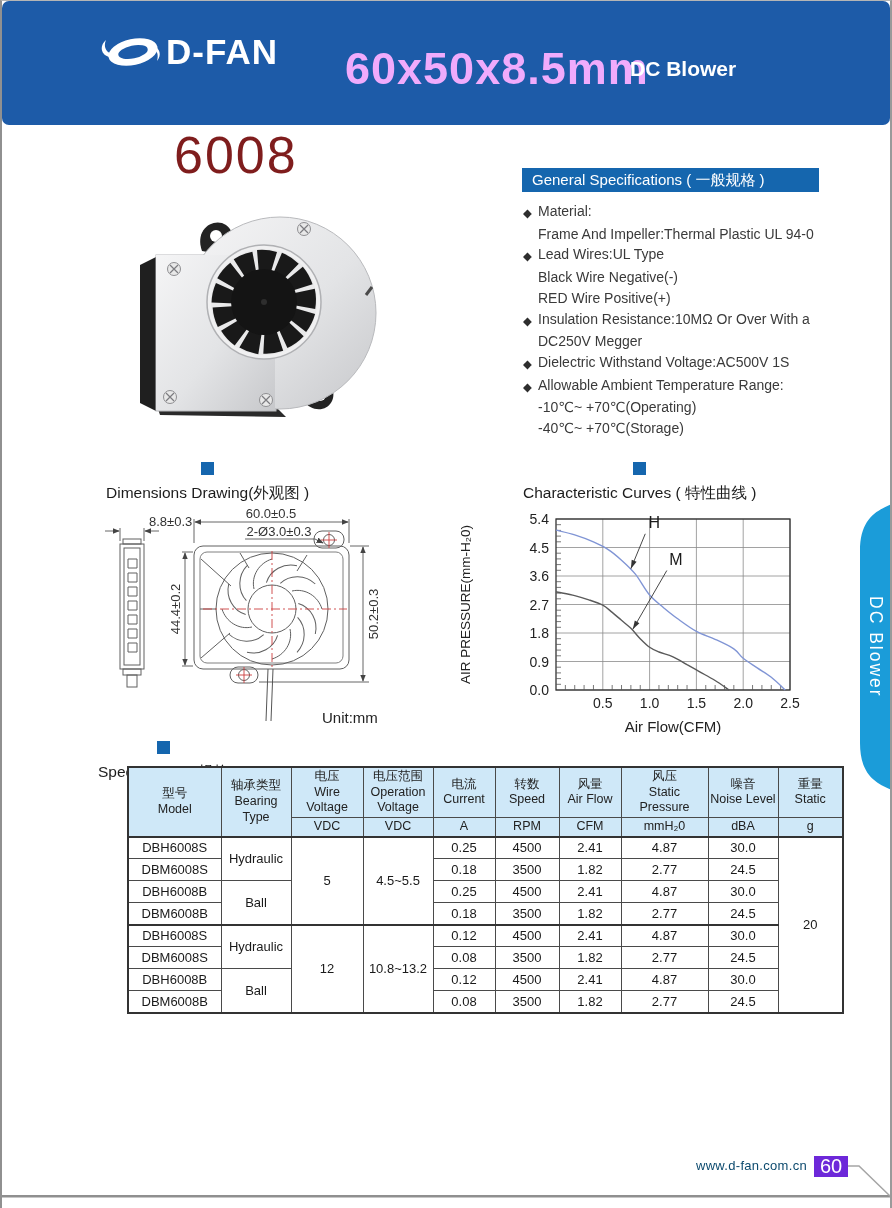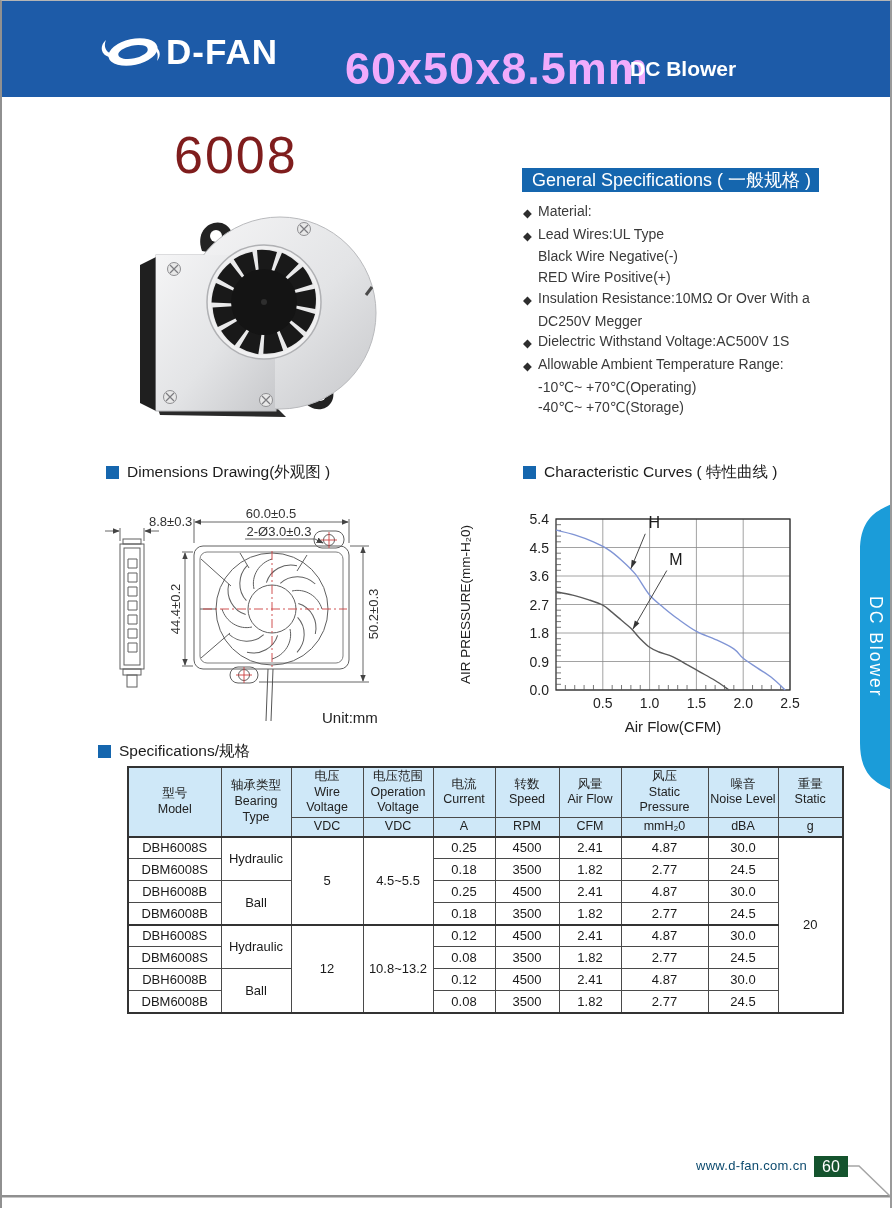--- a/index.html
+++ b/index.html
@@ -4,38 +4,38 @@
 <style>
   * { margin:0; padding:0; box-sizing:border-box; }
   html,body { background:#f2f2f2; }
   body { font-family:"Liberation Sans","DejaVu Sans",sans-serif; }
   .page {
     position:relative; width:892px; height:1208px; margin:0 auto;
     background:#fff; overflow:hidden;
     border-left:2px solid #909090; border-right:2px solid #9a9a9a; border-top:1px solid #b5b5b5;
   }
   
-  .header-bar { position:absolute; left:0; top:0; width:100%; height:96px; background:var(--header-blue); }
+  .header-bar { position:absolute; left:0; top:0; width:100%; height:124px; background:var(--header-blue);border-radius:7px; }
   .logo { position:absolute; left:98px; top:31px; display:flex; align-items:center; gap:4px; }
   .logo-text { color:#fff; font-size:35px; font-weight:bold; letter-spacing:1px; }
   .size-title { position:absolute; left:343px; top:42px; color:#f0abfc; font-size:45px; font-weight:bold; letter-spacing:1px; }
   .product-type { position:absolute; left:628px; top:56px; color:#fff; font-size:21px; font-weight:bold; }
   
   .model-number { position:absolute; left:172px; top:124px; font-size:52px; color:#7f1d1d; letter-spacing:2px; }
   .fan-photo { position:absolute; left:126px; top:202px; width:254px; height:228px; }
   
   .gs-bar { position:absolute; left:520px; top:167px; width:297px; height:24px;
-    background:var(--section-blue); color:#fff; font-size:18px; line-height:24px; padding-left:10px; }
+    background:var(--section-blue); color:#fff; font-size:15px; line-height:24px; padding-left:10px; }
   .gs-list { position:absolute; left:521px; top:200px; width:362px; }
   .spec-line { display:flex; font-size:14px; line-height:20.7px; color:#3a3a3a; }
   .spec-line .dia { width:15px; font-size:11.5px; color:#2e2e2e; padding-top:2px; }
   .spec-line.cont { padding-left:15px; }
   
   .sec-title { position:absolute; display:flex; align-items:center; gap:8px;
-    font-size:15.5px; color:#1c1c1c; }
+    font-size:15.5px; color:#1c1c1c;flex-direction:column; }
   .sec-title .sq { width:13px; height:13px; background:var(--section-blue); flex:0 0 auto; }
   .sec-dim { left:104px; top:461px; }
   .sec-cur { left:521px; top:461px; }
   .sec-spec { left:96px; top:740px;justify-content:flex-end; }
   
   .dims-svg { position:absolute; left:95px; top:488px; width:350px; height:260px; }
   .chart-svg { position:absolute; left:450px; top:493px; width:370px; height:252px; }
   
   .side-tab { position:absolute; left:846px; top:502px; width:46px; height:288px; }
   .tab-shape { fill:var(--tab-blue); }
@@ -50,21 +50,21 @@
   .spec-table thead tr:first-child th { height:50px; }
   .spec-table thead tr:nth-child(2) th { height:18px; }
   .spec-table thead { border-bottom:2px solid #333; }
   .spec-table td { border:1px solid #4a4a4a; height:22px; font-size:13px; color:#1a1a1a;
     text-align:center; padding:0; }
   .spec-table tr.grp td { border-top:2px solid #333; }
   
   .footer-site { position:absolute; left:620px; top:1157px; width:185px; text-align:right;
     font-size:13px; color:#0c4a6e; letter-spacing:0.3px; }
   .page-badge { position:absolute; left:812px; top:1155px; width:34px; height:21px;
-    background:#14532d; color:#fff; font-size:16px; display:flex; align-items:center; justify-content:center; }
+    background:#6d28d9; color:#fff; font-size:20px; display:flex; align-items:center; justify-content:center; }
   .footer-deco { position:absolute; left:0; top:1146px; width:892px; height:62px; }
 </style>
 </head>
 <body>
 
 <div class="page">
 
   <div class="header-bar">
     <div class="logo">
       <svg width="62" height="38" viewBox="0 0 62 38">
@@ -132,20 +132,23 @@
         <path d="M134,193 L142,201 M142,193 L134,201"></path>
     </g>
     <path d="M244,84 L238,92" stroke="#4a4a4a" stroke-width="3"></path>
   </svg>
 
   <div class="gs-bar">General Specifications ( 一般规格 )</div>
   <div class="gs-list" id="gs-list">
       <div class="spec-line">
         <span class="dia">◆</span>
         <span>Material:</span>
+      </div>
+      <div class="spec-line cont">
+        <span>Frame And Impeller:Thermal Plastic UL 94-0</span>
       </div>
       <div class="spec-line">
         <span class="dia">◆</span>
         <span>Lead Wires:UL Type</span>
       </div>
       <div class="spec-line cont">
         <span>Black Wire Negative(-)</span>
       </div>
       <div class="spec-line cont">
         <span>RED Wire Positive(+)</span>

